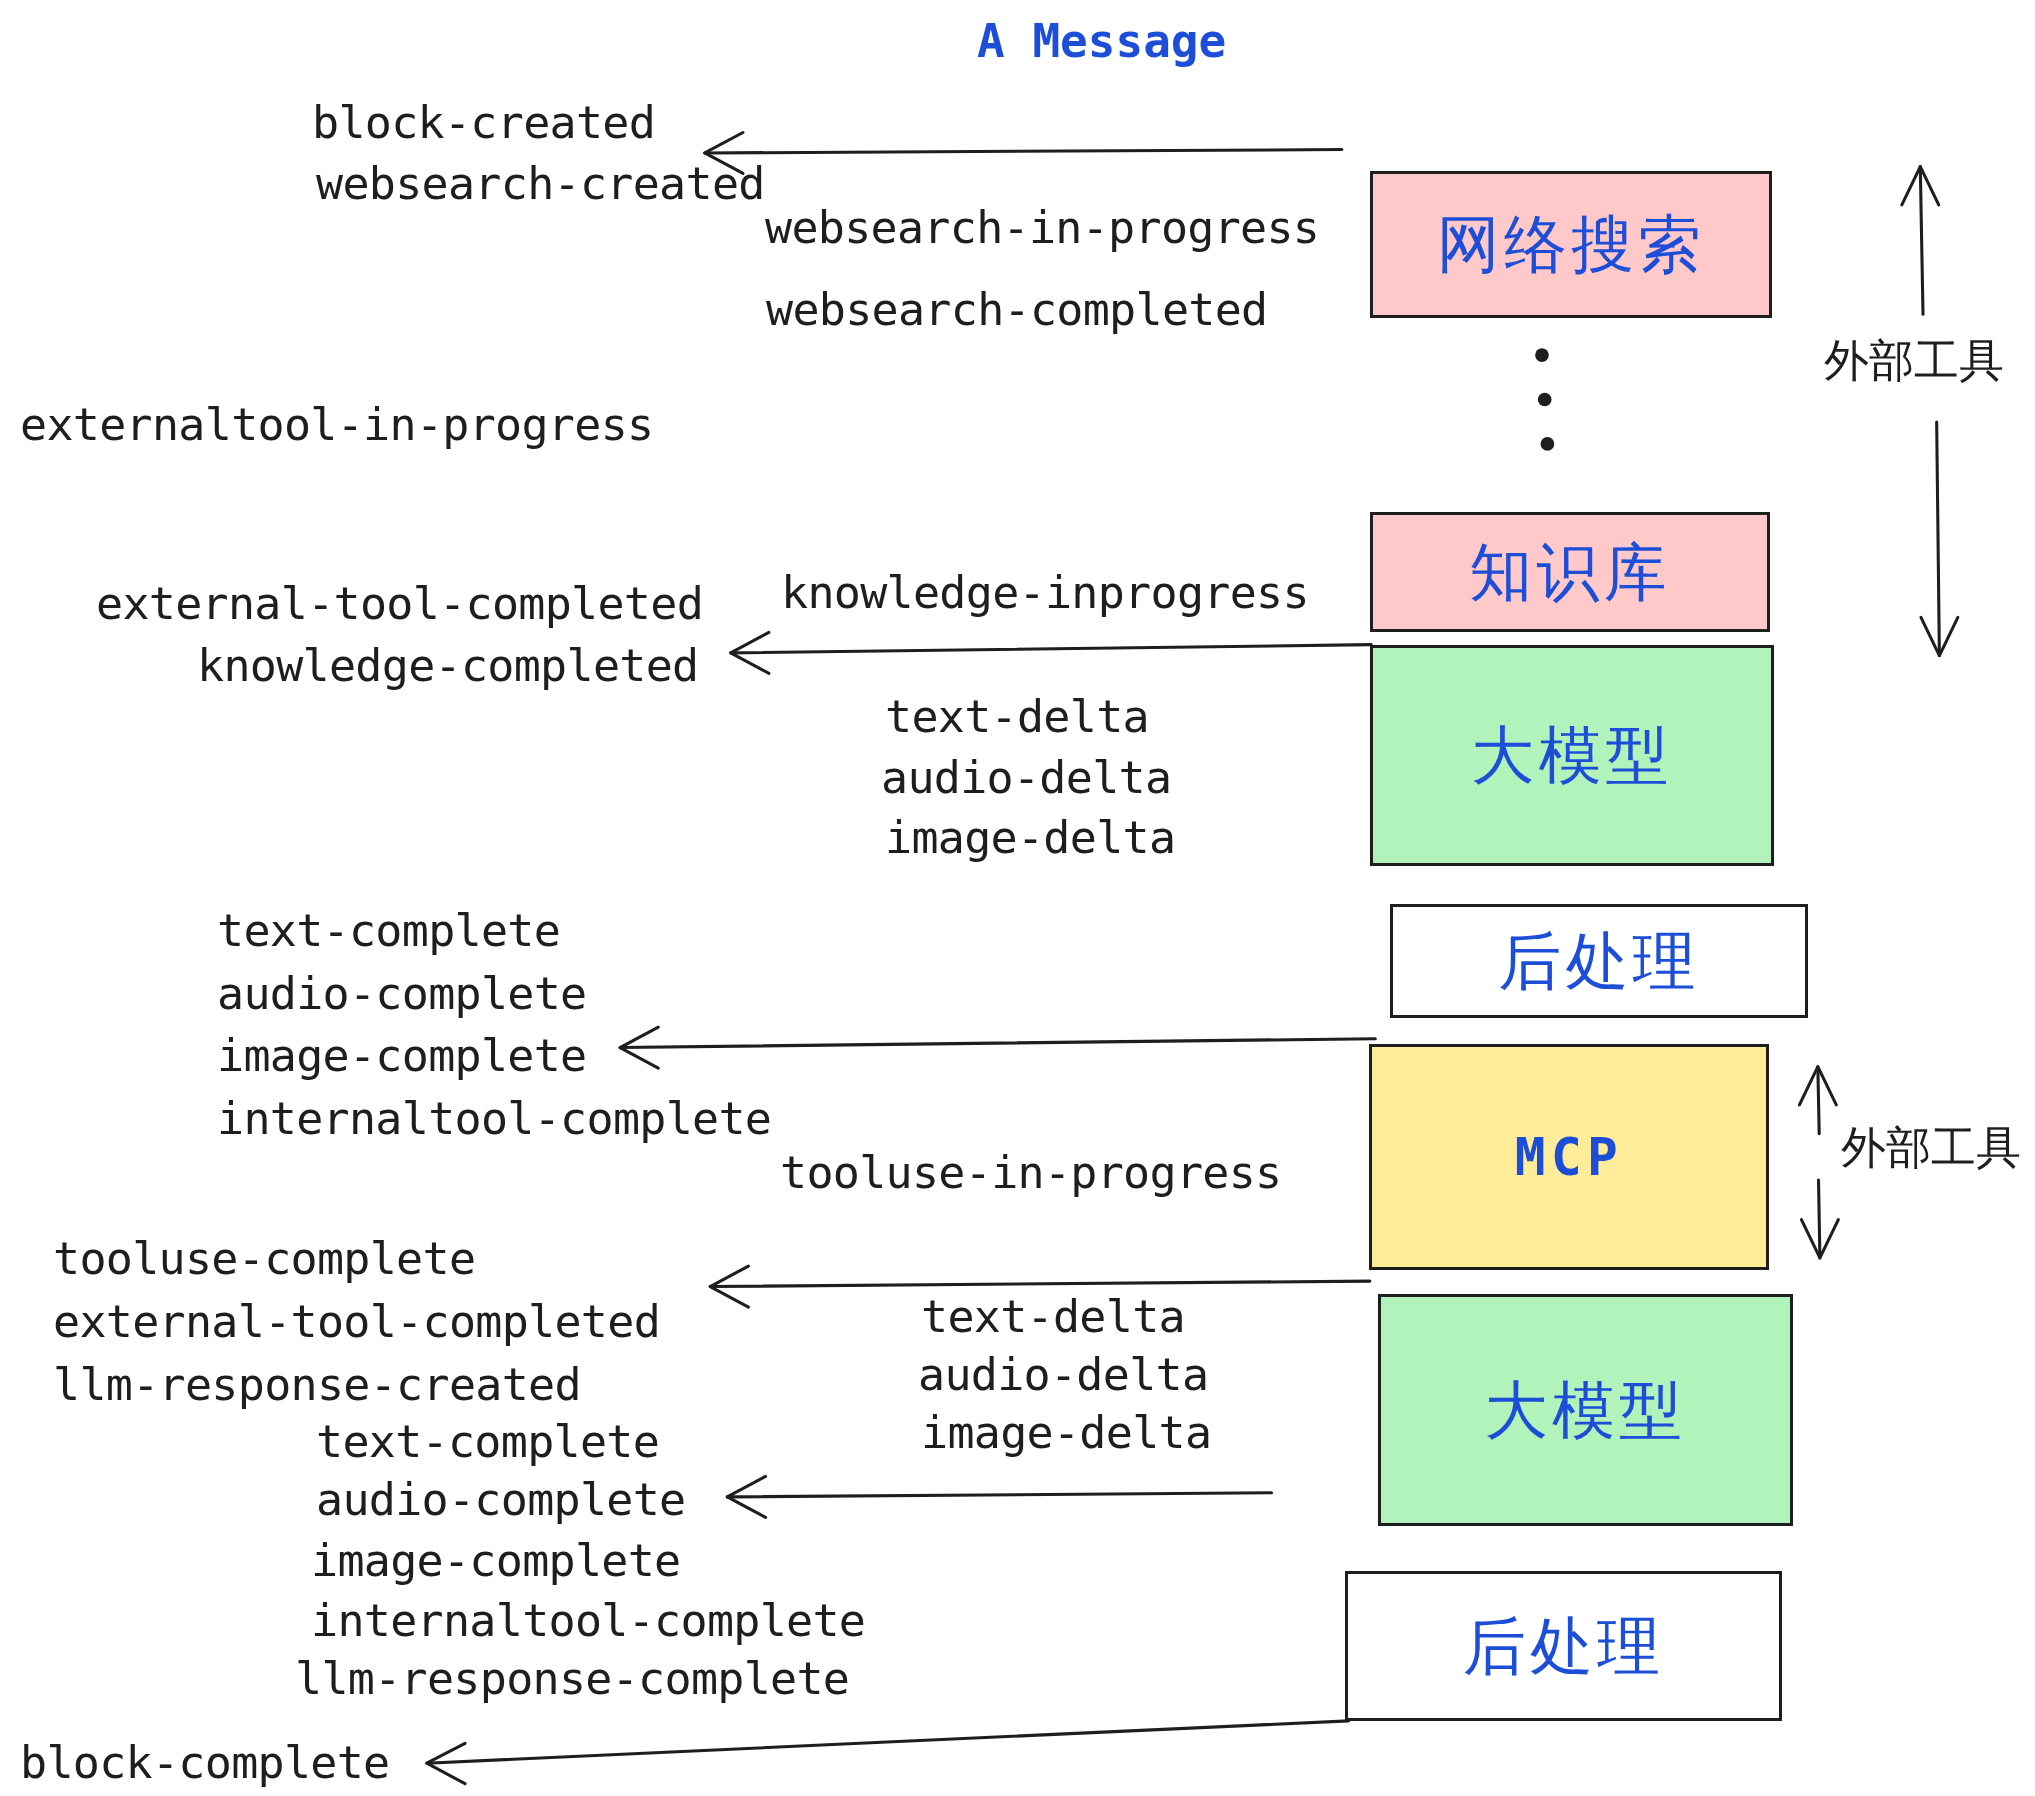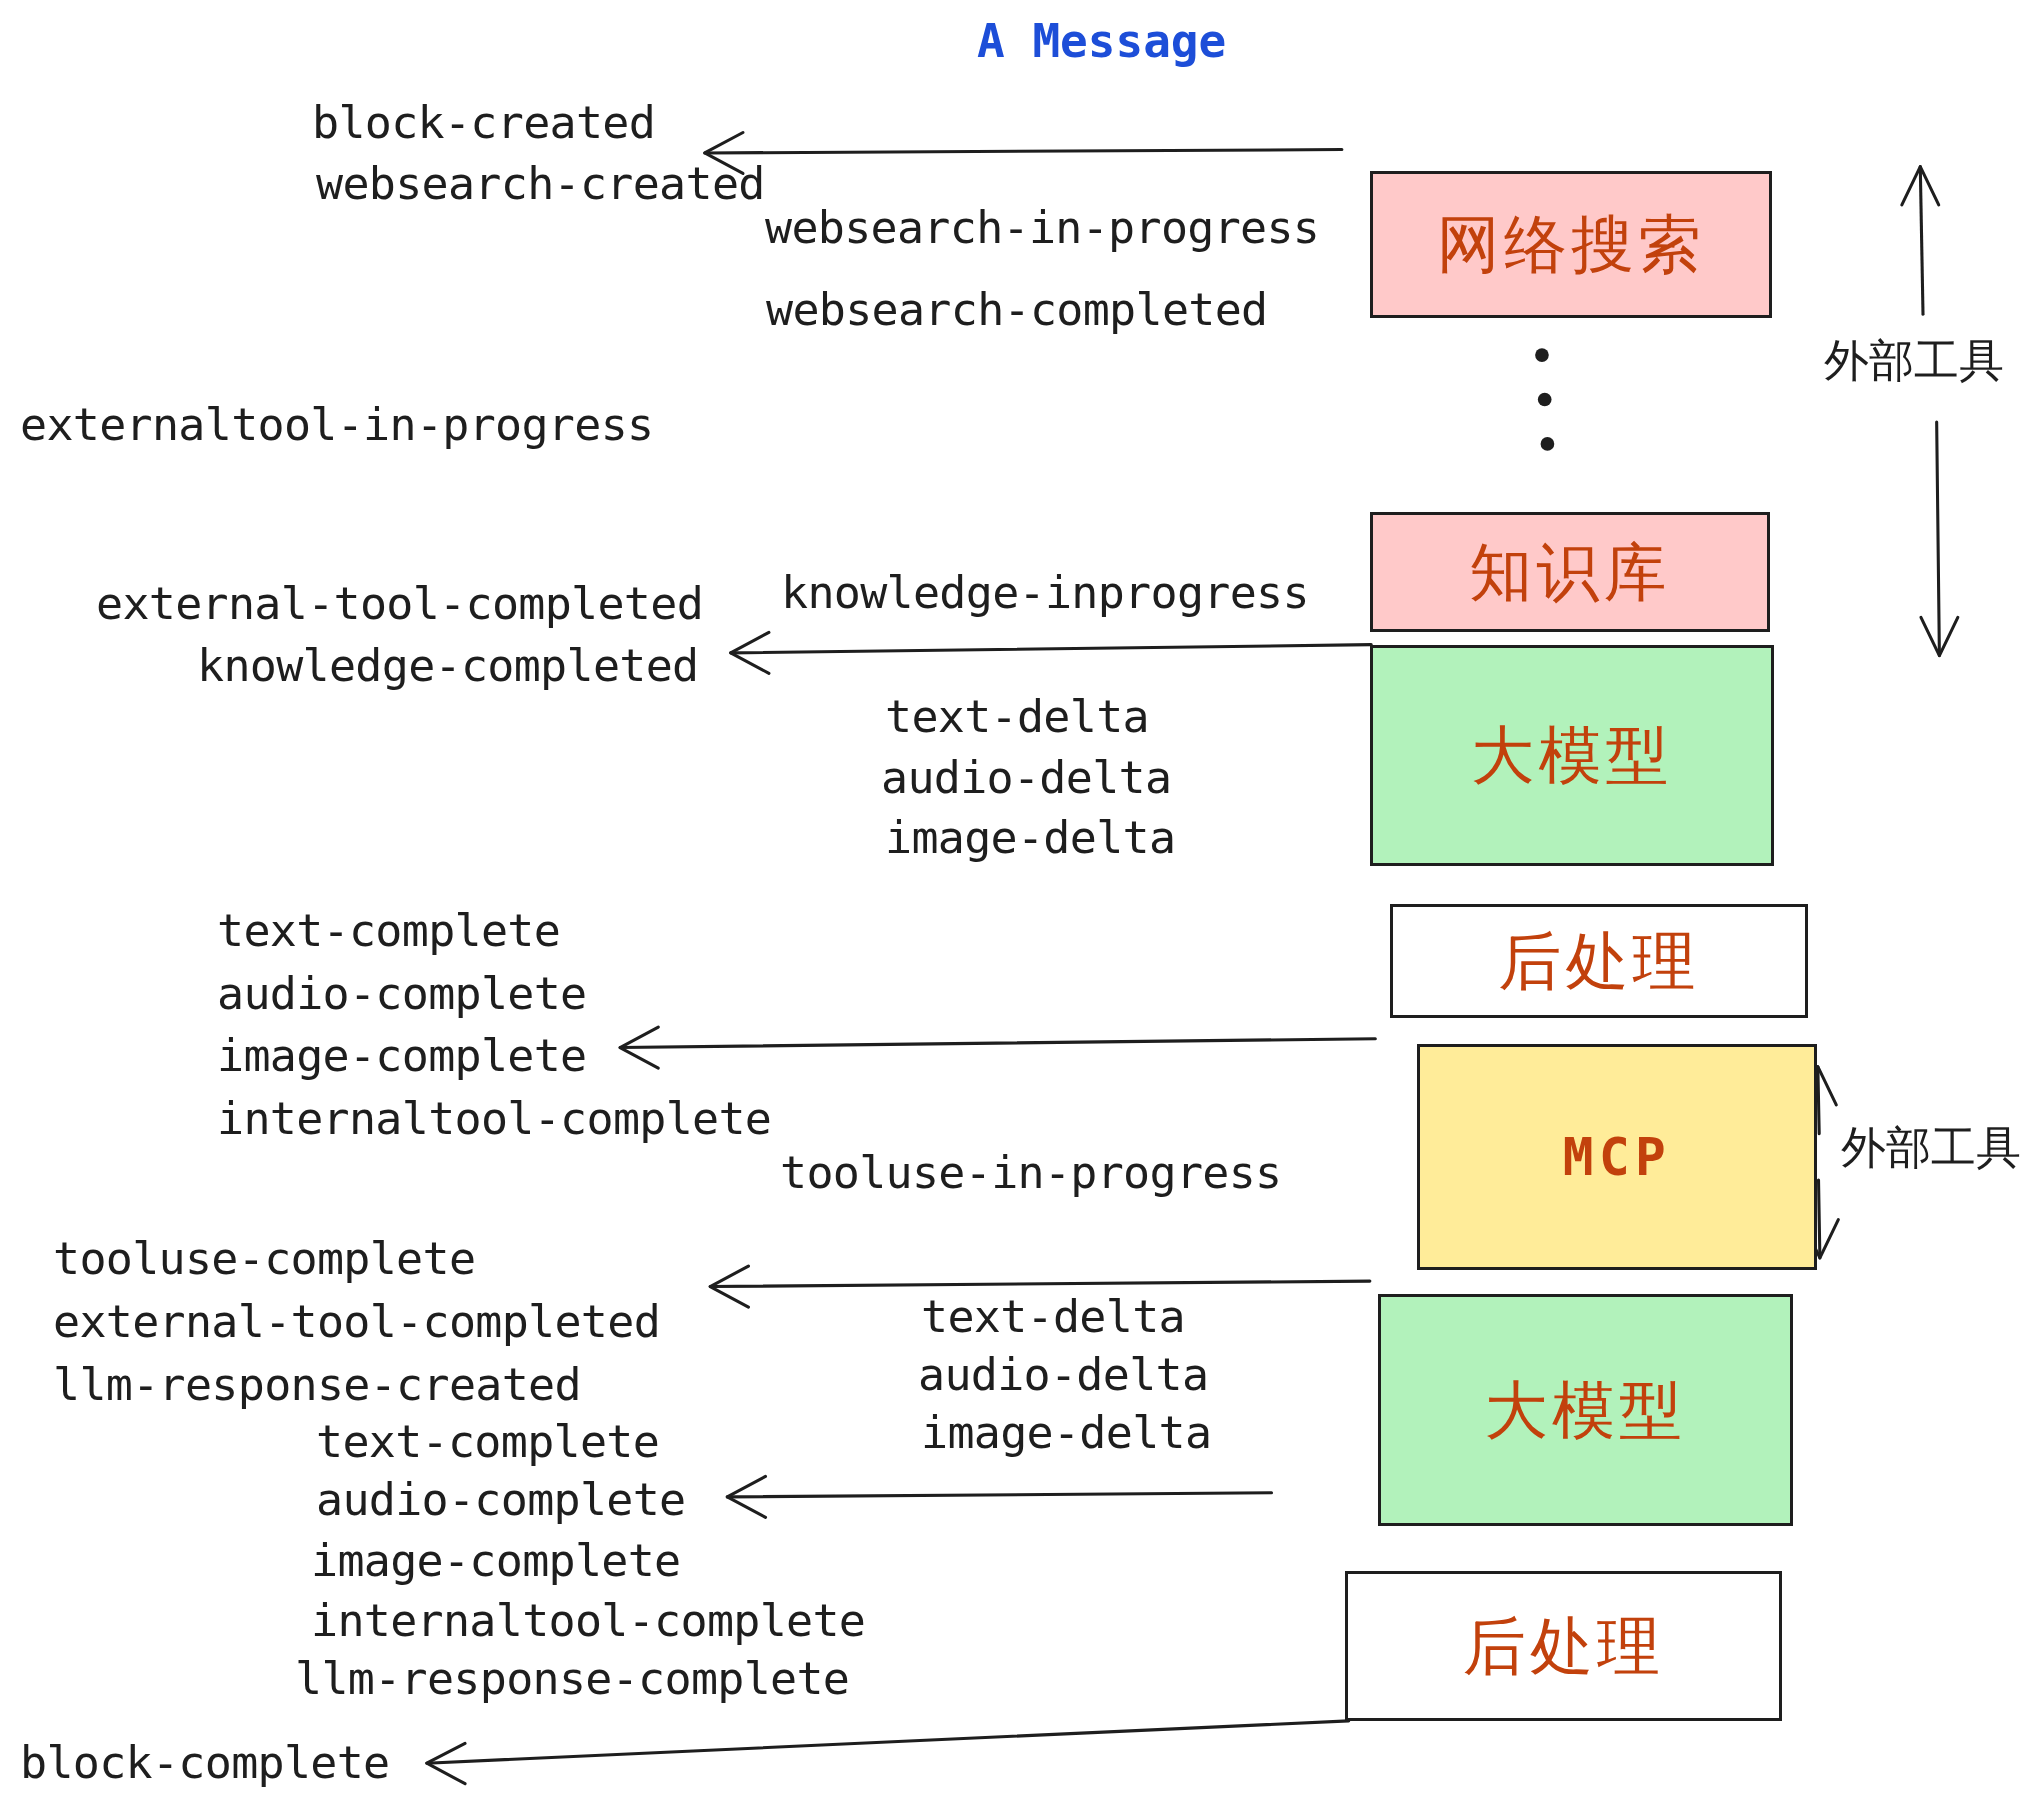--- a/index.html
+++ b/index.html
@@ -36,21 +36,21 @@
     display: flex;
     align-items: center;
     justify-content: center;
     box-sizing: border-box;
   }
   .box-label {
     font-family: "Liberation Sans", sans-serif;
     font-size: 63px;
     letter-spacing: 4.1px;
     line-height: 1;
-    color: #c2410c;
+    color: #1d4ed8;
     white-space: nowrap;
   }
   .box-label.mcp {
     font-family: "DejaVu Sans Mono", monospace;
     font-weight: 700;
     font-size: 51px;
     letter-spacing: 5.5px;
   }
   .cn {
     position: absolute;
@@ -130,21 +130,21 @@
   </div>
   <div class="box" style="left: 1370px; top: 512px; width: 400px; height: 120px; background-color: rgb(255, 201, 201);">
     <span class="box-label">知识库</span>
   </div>
   <div class="box" style="left: 1370px; top: 645px; width: 404px; height: 221px; background-color: rgb(178, 242, 187);">
     <span class="box-label">大模型</span>
   </div>
   <div class="box" style="left: 1390px; top: 904px; width: 418px; height: 114px; background-color: rgb(255, 255, 255);">
     <span class="box-label">后处理</span>
   </div>
-  <div class="box" style="left: 1369px; top: 1044px; width: 400px; height: 226px; background-color: rgb(255, 236, 153); margin-left: 48px;">
+  <div class="box" style="left: 1369px; top: 1044px; width: 400px; height: 226px; background-color: rgb(255, 236, 153);">
     <span class="box-label mcp">MCP</span>
   </div>
   <div class="box" style="left: 1378px; top: 1294px; width: 415px; height: 232px; background-color: rgb(178, 242, 187);">
     <span class="box-label">大模型</span>
   </div>
   <div class="box" style="left: 1345px; top: 1571px; width: 437px; height: 150px; background-color: rgb(255, 255, 255);">
     <span class="box-label">后处理</span>
   </div>
 
   <div class="cn" style="left:1824px; top:338px;">外部工具</div>

